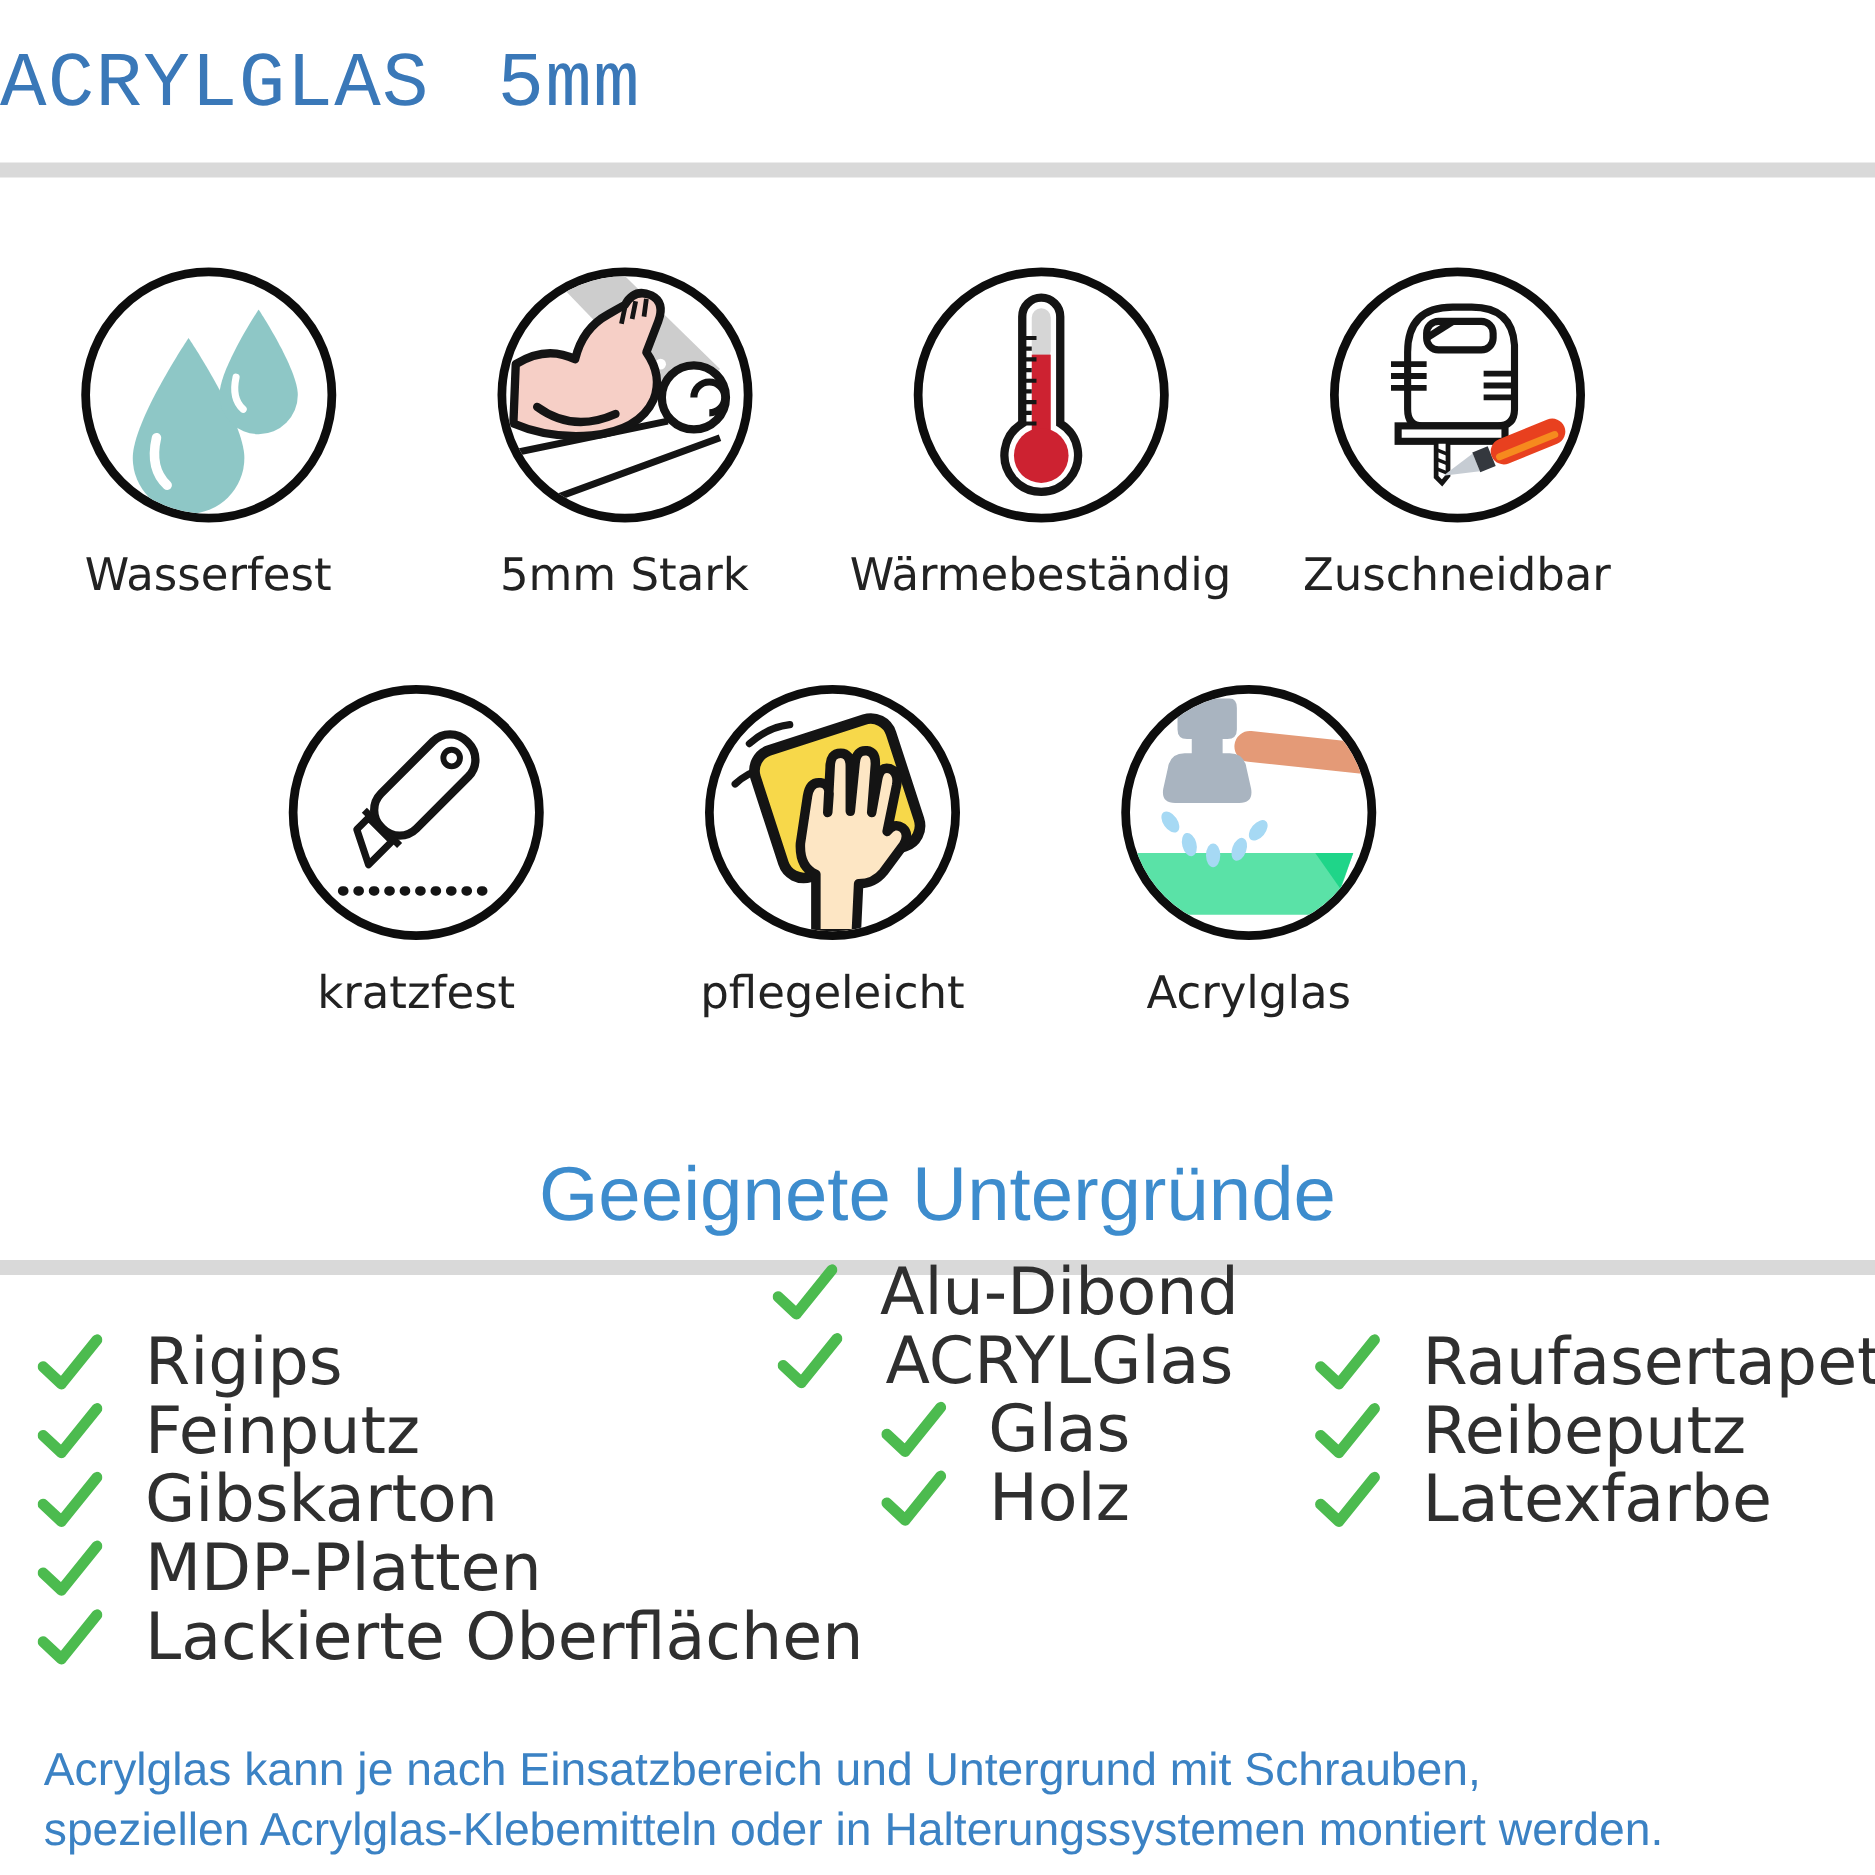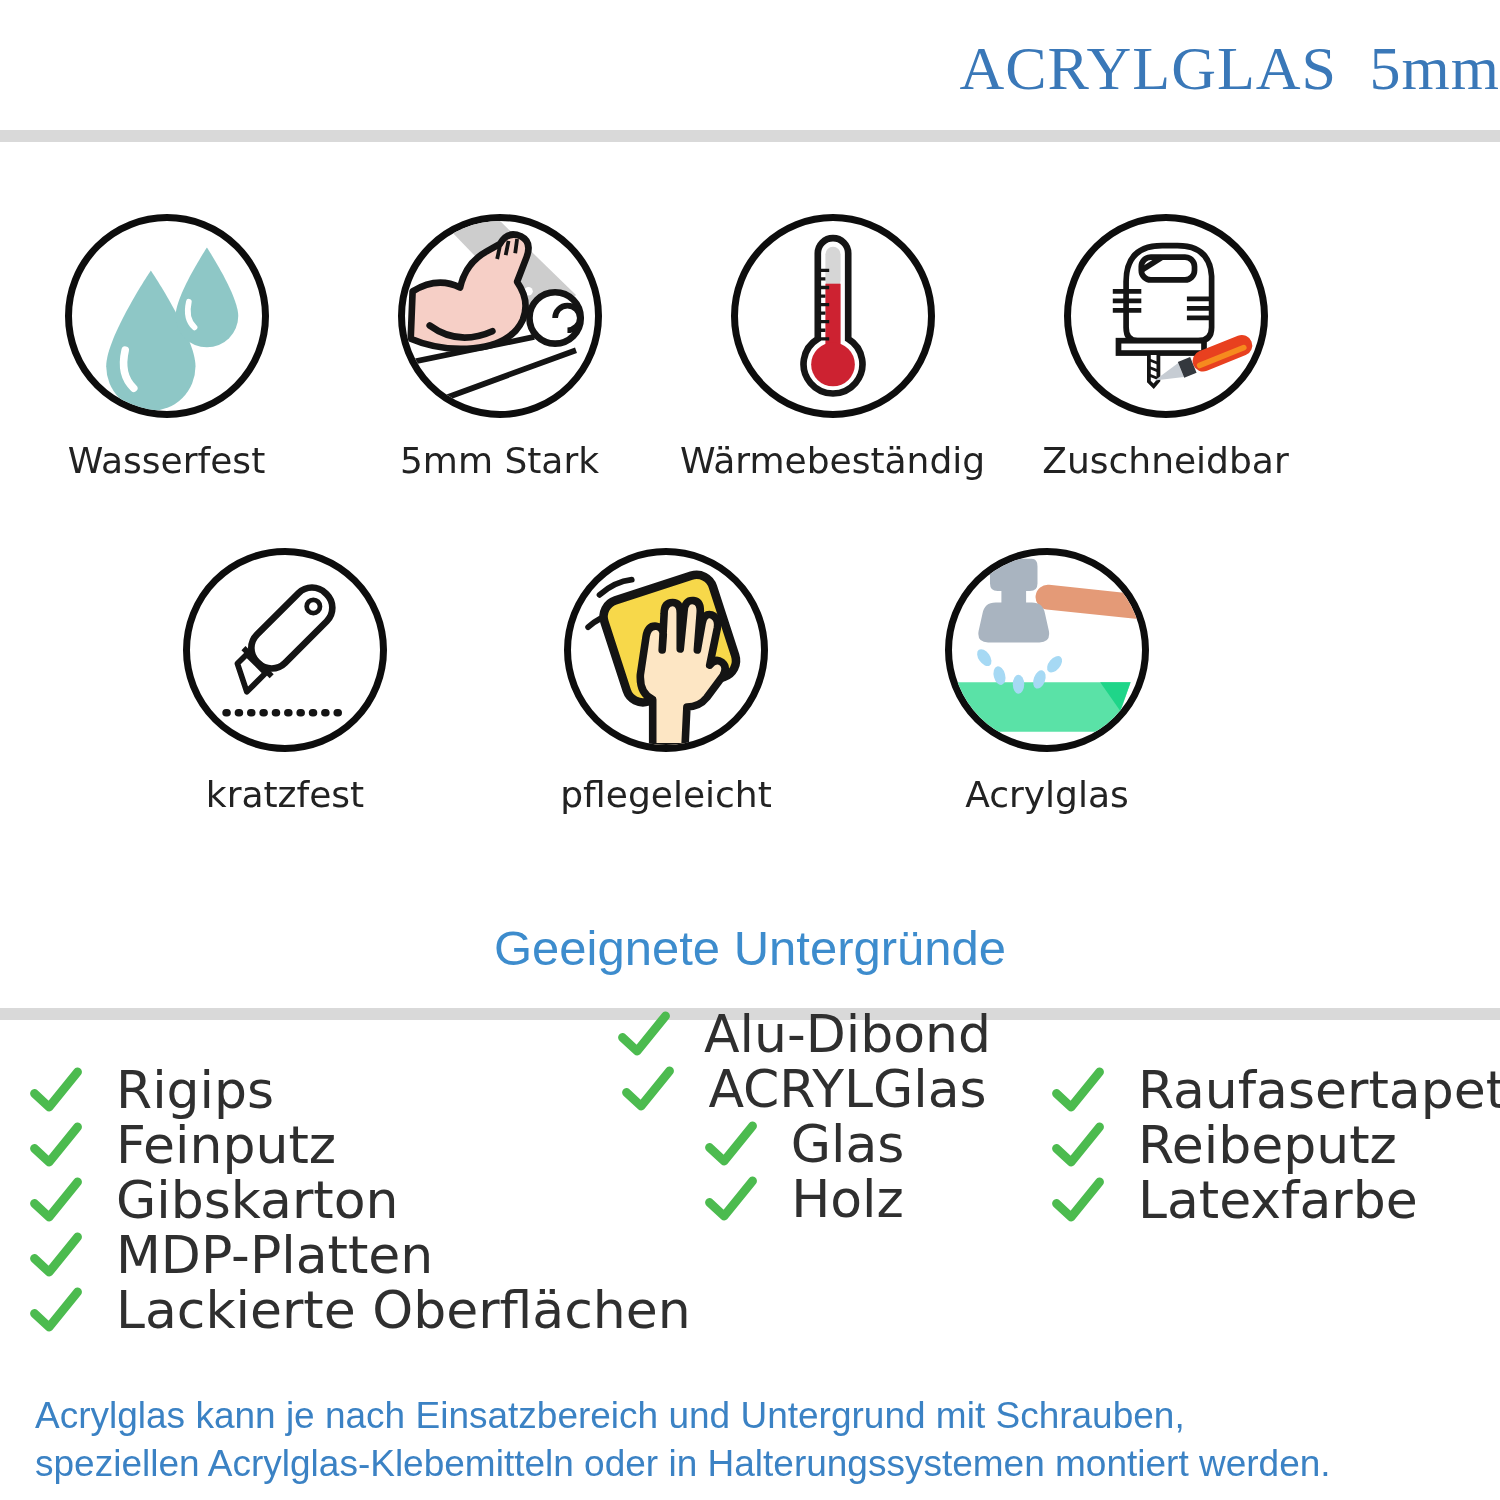--- a/index.html
+++ b/index.html
@@ -1,33 +1,33 @@
 <!DOCTYPE html>
 <html style="--title-blue: #3a78b8; --subtitle-blue: #3d8ccd; --note-blue: #3b82c4; --divider-gray: #d9d9d9; --text-dark: #2f2f2f; --check-green: #4cbb4f; --drop-teal: #8ec7c6; --muscle-pink: #f6cfc6; --roll-gray: #cdcdcd; --thermo-red: #cd2231; --knife-red: #e8401f; --knife-orange: #f68a1e; --cloth-yellow: #f7d84a; --skin-tone: #fde6c4; --hammer-gray: #a9b4c0; --handle-salmon: #e49a77; --surface-mint: #5ae2a7; --surface-mint-dark: #1fd589; --droplet-blue: #a6d9f4; --blade-gray: #c6ccd3;"><head>
 <meta charset="utf-8">
 <style>
   html,body{margin:0;padding:0;}
   body{width:1500px;height:1500px;background:#ffffff;position:relative;overflow:hidden;
        font-family:"DejaVu Sans", sans-serif;}
   .abs{position:absolute;}
-  .title{top:34px;left:0;width:1500px;text-align:right;
-         font-family:Liberation Serif, serif;font-size:62px;line-height:1.1;
+  .title{top:34px;left:0;width:1500px;text-align:left;
+         font-family:Liberation Mono, monospace;font-size:62px;line-height:1.1;
          color:var(--title-blue,#3a78b8);letter-spacing:1px;word-spacing:16px;font-weight:400;}
   .bar{left:0;width:1500px;height:12px;background:var(--divider-gray,#d9d9d9);}
   .bar1{top:130px;} .bar2{top:1008px;}
   .frow{left:0;width:1332px;display:flex;}
   .frow1{top:214px;}
-  .frow2{top:548px;justify-content:center;gap:48px;}
+  .frow2{top:548px;justify-content:center;}
   .feature{width:25%;display:flex;flex-direction:column;align-items:center;}
   .circle{width:190px;height:190px;border:7px solid #0d0d0d;border-radius:50%;
           overflow:hidden;background:#fff;flex:0 0 auto;}
   .circle svg{width:100%;height:100%;display:block;}
   .flabel{margin-top:22px;font-size:36px;color:#222;white-space:nowrap;}
   .subtitle{top:922px;left:0;width:1500px;text-align:center;
-            font-family:"Liberation Sans", sans-serif;font-size:49px;line-height:1.1;
+            font-family:"Liberation Sans", sans-serif;font-size:61px;line-height:1.1;
             color:var(--subtitle-blue,#3d8ccd);font-weight:400;}
   .col{display:flex;flex-direction:column;}
   .col1{left:30px;top:1062px;} .col2{left:618px;top:1006px;align-items:center;} .col3{left:1052px;top:1062px;}
   .citem{display:flex;align-items:center;height:55px;}
   .citem svg{width:52px;height:45px;flex:0 0 auto;}
   .clabel{margin-left:34px;font-size:52px;color:var(--text-dark,#2f2f2f);white-space:nowrap;}
   .note{left:35px;top:1392px;width:1450px;
         font-family:"Liberation Sans", sans-serif;font-size:37px;line-height:48px;
         color:var(--note-blue,#3b82c4);}
 </style>

